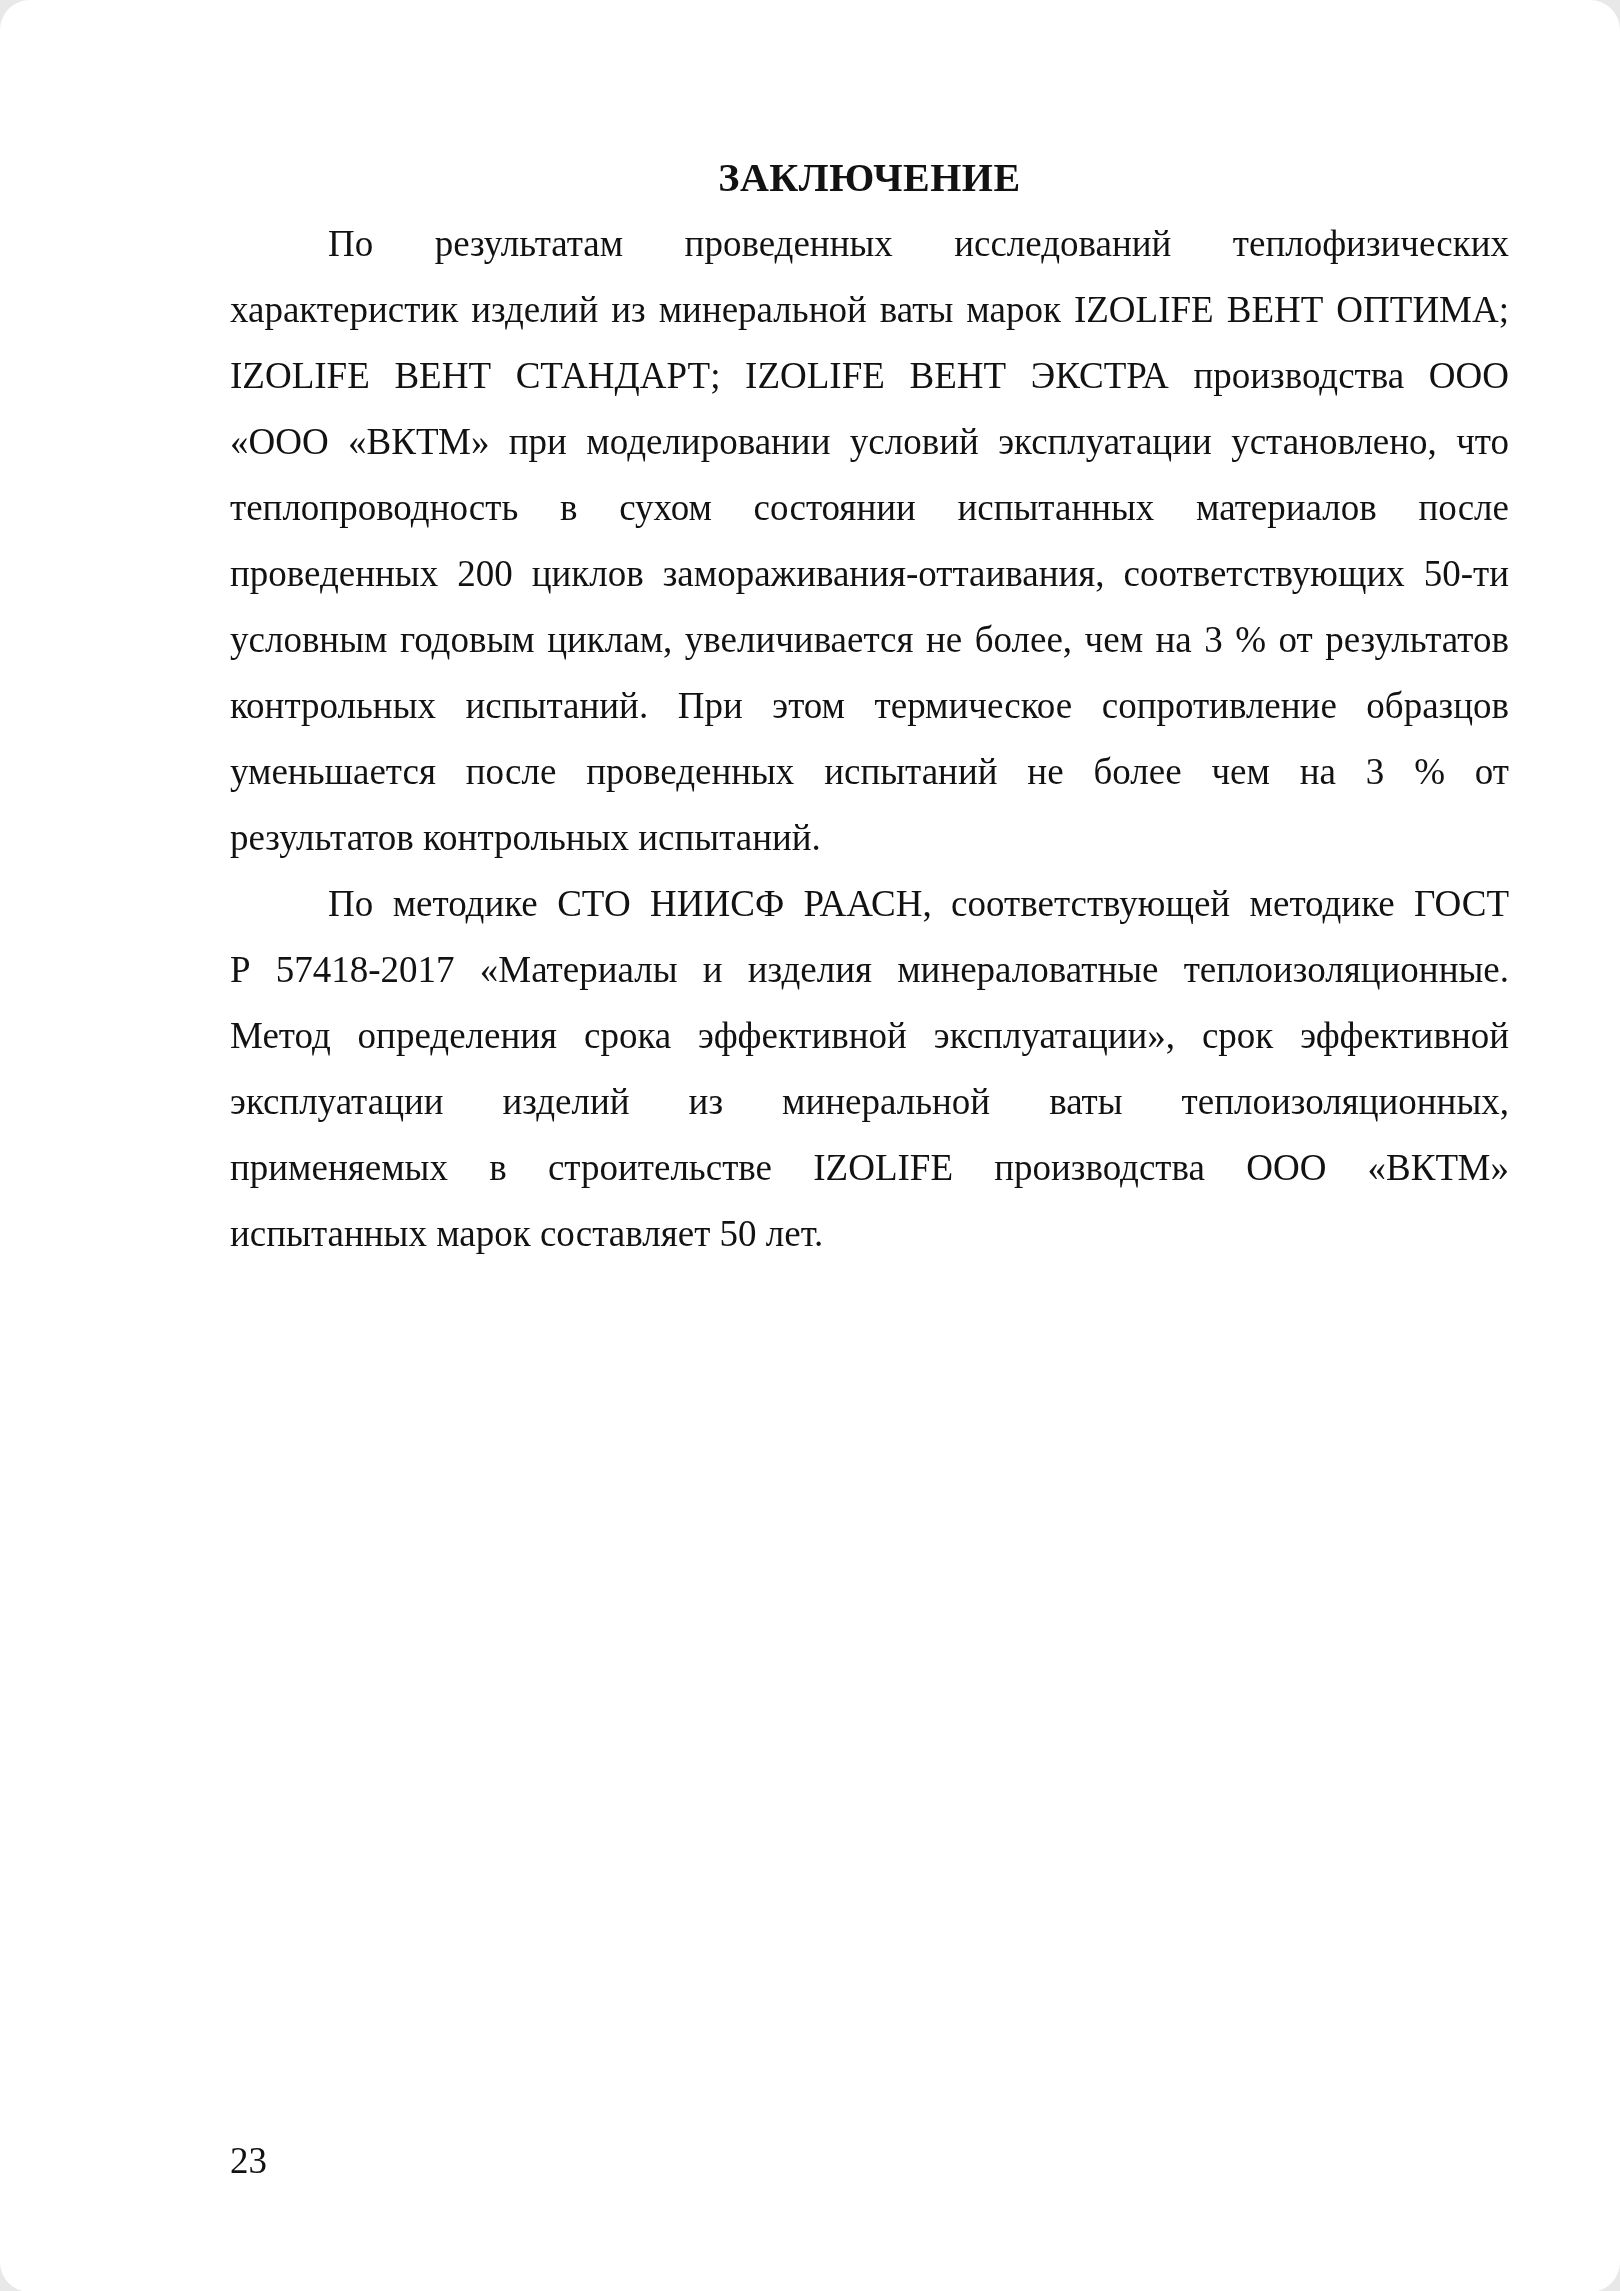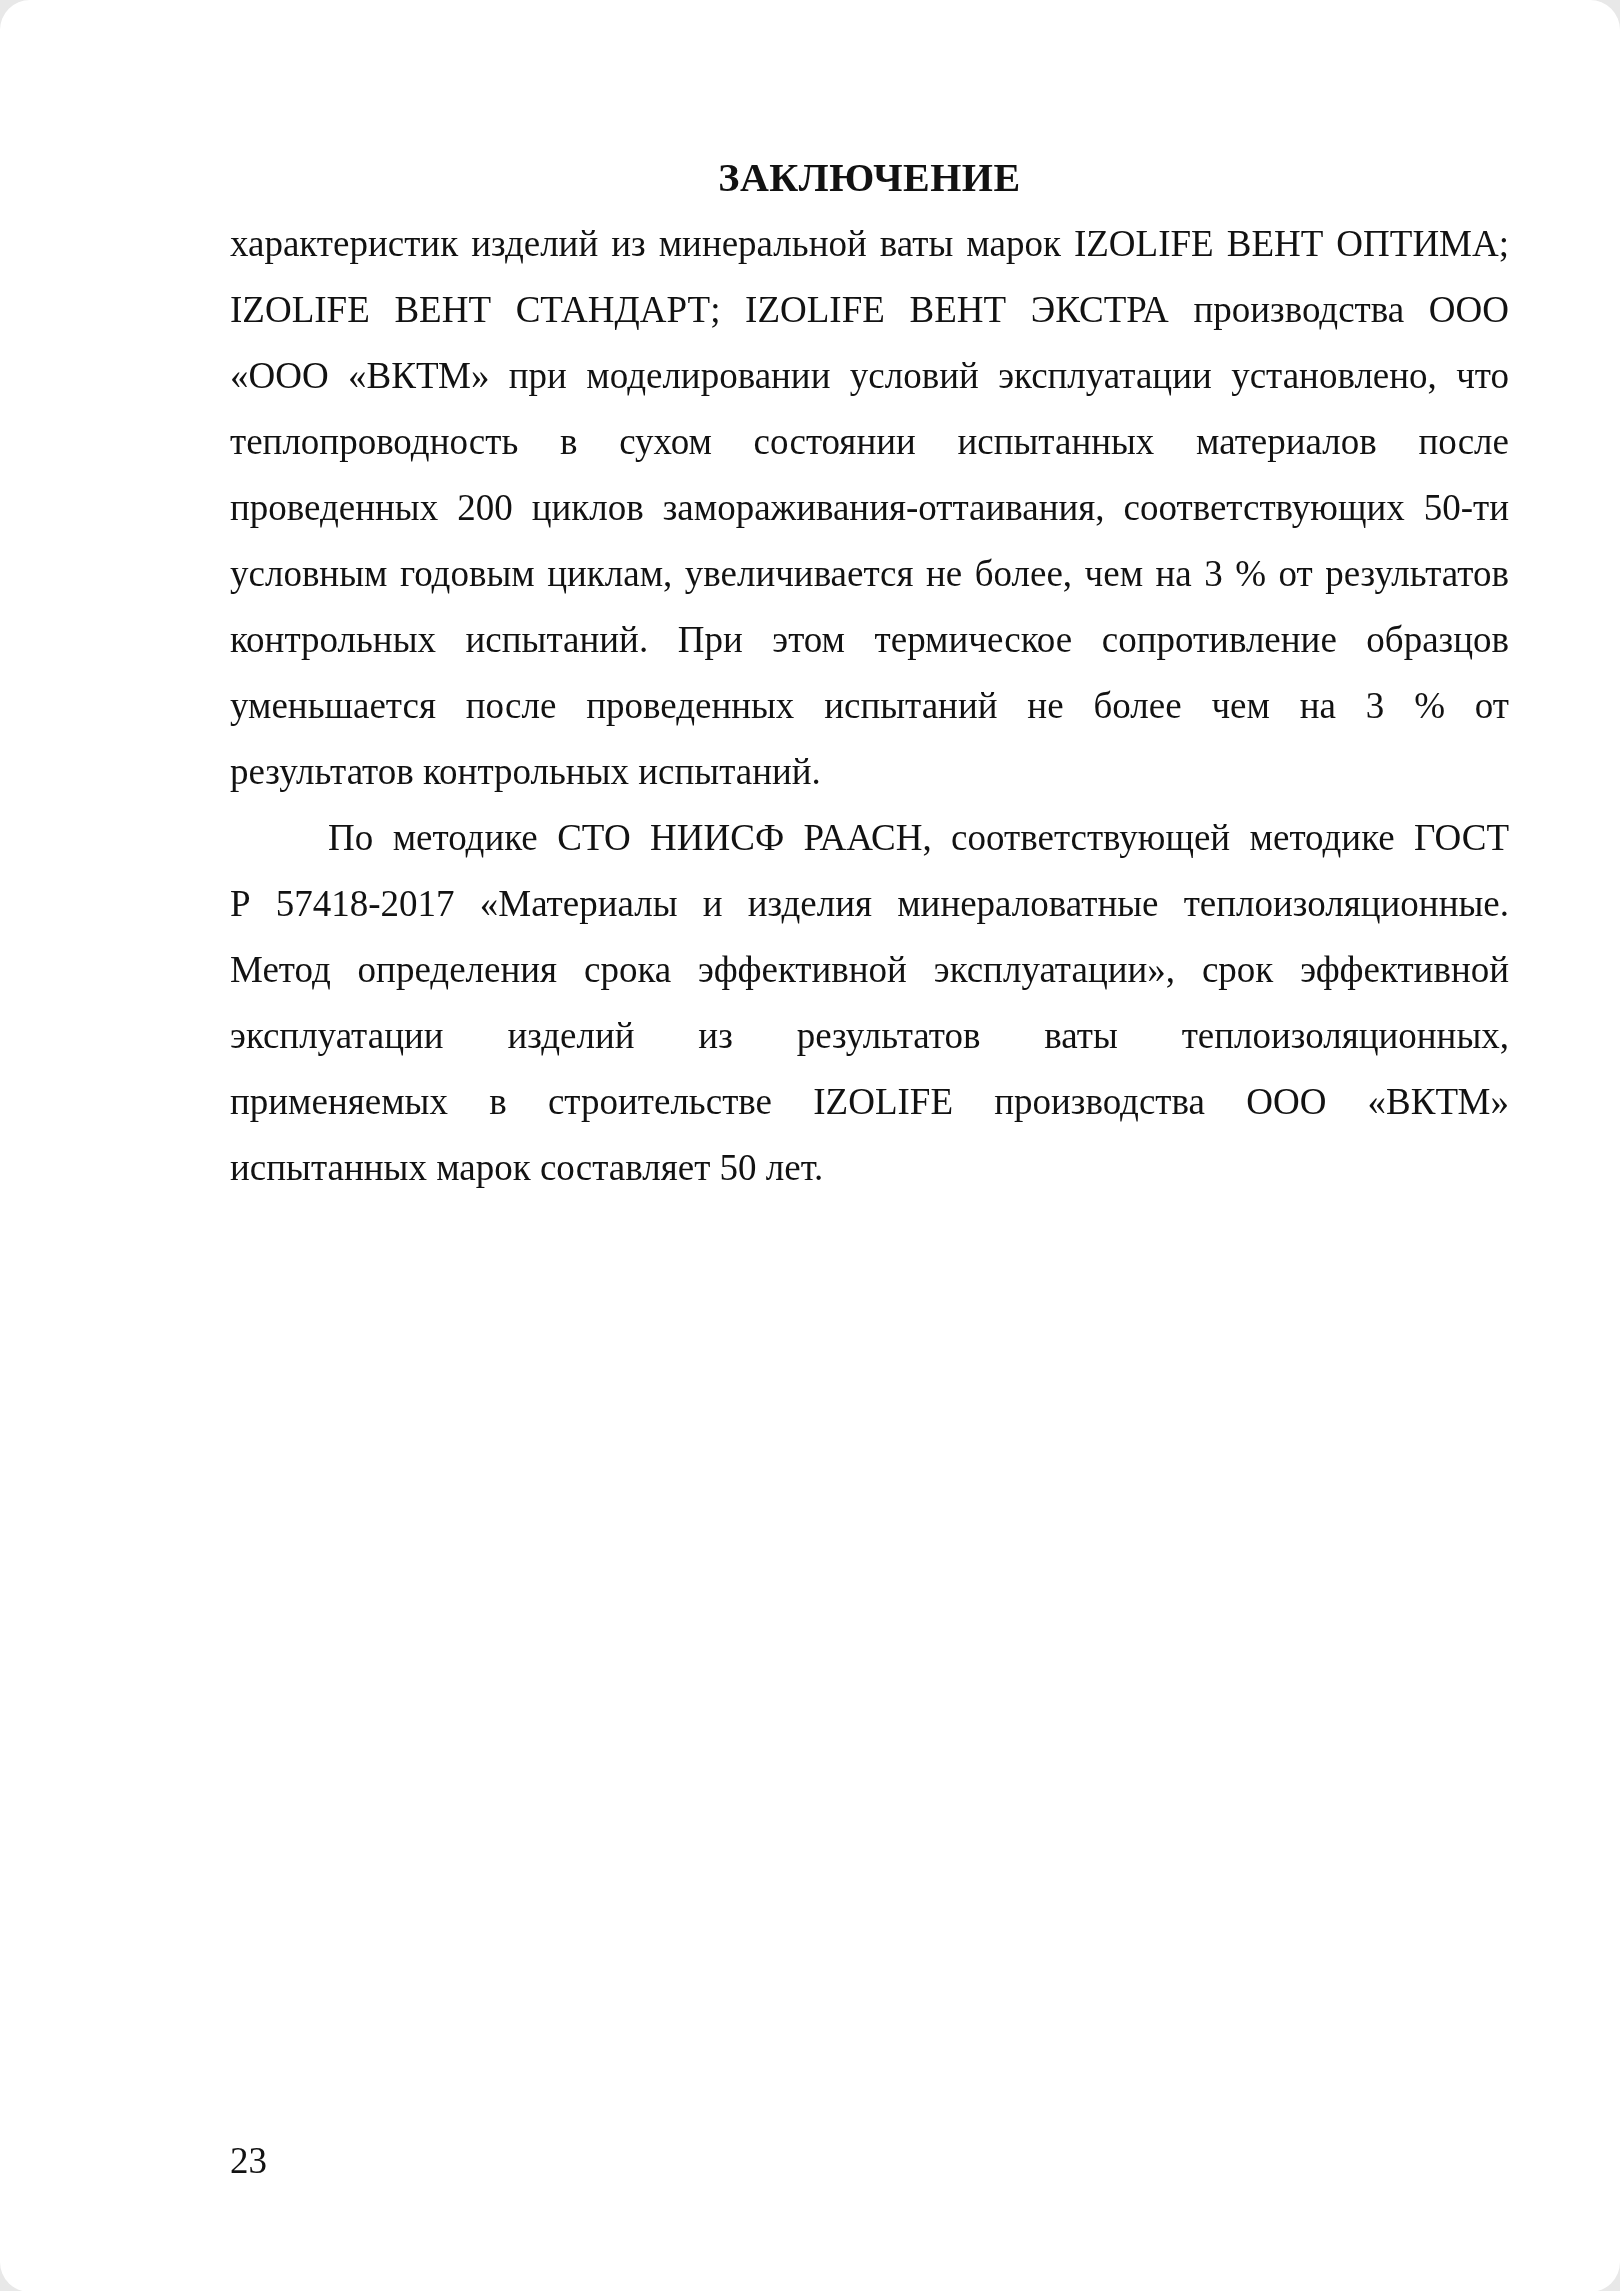--- a/index.html
+++ b/index.html
@@ -52,35 +52,36 @@
   }
 </style>
 </head>
 <body>
 
 <div class="page">
   <div class="textblock">
     <div class="doc-title">ЗАКЛЮЧЕНИЕ</div>
     <div id="paragraphs">
         <div class="paragraph">
+          <div class="line first">По результатам проведенных исследований теплофизических</div>
           <div class="line">характеристик изделий из минеральной ваты марок IZOLIFE ВЕНТ ОПТИМА;</div>
           <div class="line">IZOLIFE ВЕНТ СТАНДАРТ; IZOLIFE ВЕНТ ЭКСТРА производства ООО</div>
           <div class="line">«ООО «ВКТМ» при моделировании условий эксплуатации установлено, что</div>
           <div class="line">теплопроводность в сухом состоянии испытанных материалов после</div>
           <div class="line">проведенных 200 циклов замораживания-оттаивания, соответствующих 50-ти</div>
           <div class="line">условным годовым циклам, увеличивается не более, чем на 3 % от результатов</div>
           <div class="line">контрольных испытаний. При этом термическое сопротивление образцов</div>
           <div class="line">уменьшается после проведенных испытаний не более чем на 3 % от</div>
           <div class="line last">результатов контрольных испытаний.</div>
         </div>
         <div class="paragraph">
           <div class="line first">По методике СТО НИИСФ РААСН, соответствующей методике ГОСТ</div>
           <div class="line">Р 57418-2017 «Материалы и изделия минераловатные теплоизоляционные.</div>
           <div class="line">Метод определения срока эффективной эксплуатации», срок эффективной</div>
-          <div class="line">эксплуатации изделий из результатов ваты теплоизоляционных,</div>
+          <div class="line">эксплуатации изделий из минеральной ваты теплоизоляционных,</div>
           <div class="line">применяемых в строительстве IZOLIFE производства ООО «ВКТМ»</div>
           <div class="line last">испытанных марок составляет 50 лет.</div>
         </div>
       </div>
   </div>
   <div class="pagenum">23</div>
 </div>
 
 
 </body></html>

